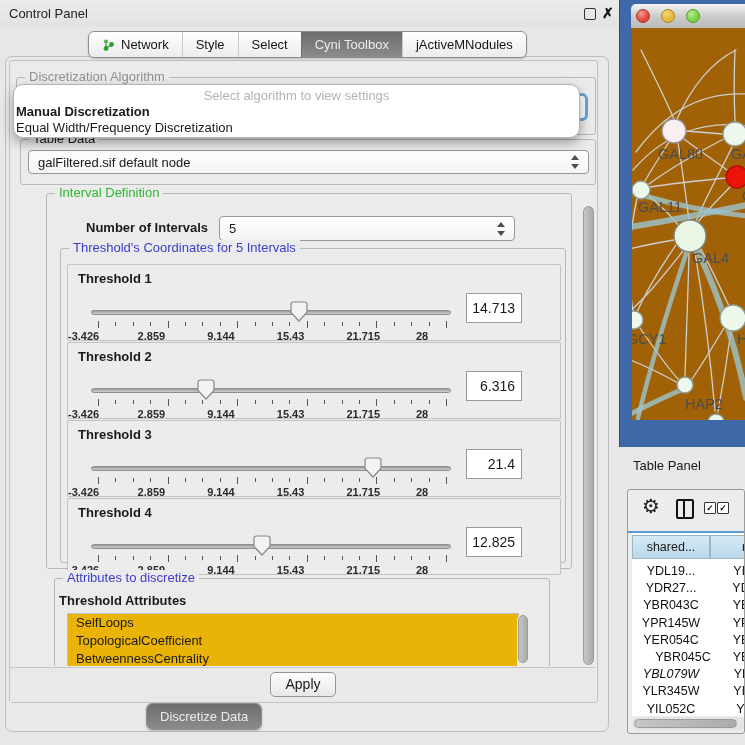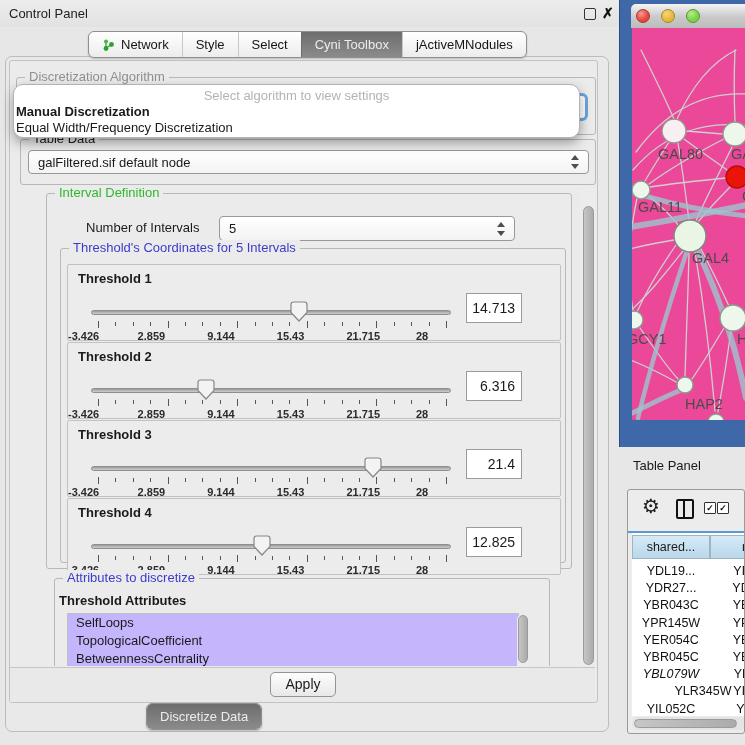--- a/index.html
+++ b/index.html
@@ -40,32 +40,32 @@
   .thr-label{position:absolute;left:10px;top:6px;font-size:13px;font-weight:bold}
   .slider-zone{position:absolute;left:20px;top:34px;width:410px;height:40px}
   .track{position:absolute;left:3px;top:11px;width:360px;height:5px;border-radius:3px;
          background:linear-gradient(#9a9a9a,#cfcfcf);border:1px solid #8e8e8e;box-sizing:border-box}
   .thumb{position:absolute;top:2px;width:18px;height:21px}
   .tick{position:absolute;width:1px;background:#555}
   .tick-label{position:absolute;width:60px;text-align:left;font-size:11px;font-weight:bold;color:#2b2b2b}
   .valbox{position:absolute;left:398px;top:28px;width:56px;height:30px;background:#fff;border:1px solid #9a9a9a;
           box-sizing:border-box;font-size:14px;text-align:right;line-height:28px;padding-right:6px}
   
-  .listbox{position:absolute;background:#c4b5fd;border:1px solid #c0c0c0}
+  .listbox{position:absolute;background:#eab308;border:1px solid #c0c0c0}
   .listbox .li{height:18px;line-height:18px;font-size:13px;padding-left:8px}
   .sb-v{position:absolute;background:#ececec;border-radius:7px}
   .sb-thumb{position:absolute;background:linear-gradient(90deg,#c6c6c6,#ababab);border:1px solid #9b9b9b;border-radius:6px;box-sizing:border-box}
   .btn{position:absolute;background:linear-gradient(#fdfdfd,#e8e8e8);border:1px solid #949494;border-radius:5px;
        font-size:14px;text-align:center}
   
   .blue-block{position:absolute;left:619px;top:0;width:126px;height:447px;background:#3e68a8;border-left:1px solid #2c4c82}
   .net-titlebar{position:absolute;left:631px;top:4px;width:114px;height:24px;border-radius:5px 0 0 0;
                 background:linear-gradient(#f4f4f4,#c9c9c9 55%,#bcbcbc)}
   .light{position:absolute;top:5px;width:14px;height:14px;border-radius:50%;box-sizing:border-box}
-  .net-canvas{position:absolute;left:632px;top:28px;width:113px;height:392px;background:#ec4899}
+  .net-canvas{position:absolute;left:632px;top:28px;width:113px;height:392px;background:#a16207}
   .tp-label{position:absolute;left:633px;top:458px;font-size:13px;color:#1a1a1a}
   .subwin{position:absolute;left:627px;top:489px;width:118px;height:245px;border:1.5px solid #9a9a9a;border-radius:3px;
           background:#ececec;overflow:hidden;box-sizing:border-box}
   .gear{position:absolute;font-family:"DejaVu Sans",sans-serif;font-size:20px;color:#1c1c1c;line-height:20px}
   .colicon{position:absolute;width:14px;height:16px;border:2px solid #111;border-radius:2px}
   .colicon::after{content:"";position:absolute;left:5px;top:0;width:2px;height:16px;background:#111}
   .cb{position:absolute;width:10px;height:10px;border:1.5px solid #333;border-radius:1px;background:#fff;
       font-size:9px;font-weight:bold;line-height:10px;text-align:center;color:#111}
   .tbl-white{position:absolute;background:#fff}
   .th-cell{position:absolute;height:24px;background:linear-gradient(#d6eaf6,#b9d8ea);border:1px solid #9db4c2;
@@ -122,21 +122,21 @@
   <span class="grp-title">Table Data</span>
 </div>
 <div class="combo" style="left:28px;top:150px;width:561px;height:24px;">
   <span>galFiltered.sif default node</span>
   <span class="spin"></span>
 </div>
 
 <div class="abs" id="viewport" style="left:46px;top:186px;width:534px;height:480px;overflow:hidden;">
   <div class="grp" style="left:0px;top:7px;width:524px;height:374px;">
     <span class="grp-title green">Interval Definition</span>
-    <span class="abs" style="left:39px;top:26px;font-size:13px;font-weight:normal;">Number of Intervals</span>
+    <span class="abs" style="left:39px;top:26px;font-size:13px;font-weight:bold;">Number of Intervals</span>
     <div class="combo" style="left:172px;top:22px;width:296px;height:25px;">
       <span>5</span>
       <span class="spin"></span>
     </div>
     <div class="grp" style="left:13px;top:54px;width:504px;height:313px;">
       <span class="grp-title blue" style="background:#ebebeb;">Threshold's Coordinates for 5 Intervals</span>
       <div id="thresholds">
           <div class="thr-panel" style="left: 6px; top: 15px; width: 492px; height: 75px;">
             <div class="thr-label">Threshold 1</div>
             <div class="slider-zone">
@@ -406,29 +406,29 @@
       </div>
       <div class="td-row" style="top: 51.6px;">
         <span class="td-cell" style="left:0;width:78px;">YPR145W</span>
         <span class="td-cell" style="left:78px;width:78px;">YPR1</span>
       </div>
       <div class="td-row" style="top: 68.8px;">
         <span class="td-cell" style="left:0;width:78px;">YER054C</span>
         <span class="td-cell" style="left:78px;width:78px;">YER0</span>
       </div>
       <div class="td-row" style="top: 86px;">
-        <span class="td-cell" style="left:0;width:78px;text-align:center;">YBR045C</span>
+        <span class="td-cell" style="left:12px;width:78px;text-align:center;">YBR045C</span>
         <span class="td-cell" style="left:78px;width:78px;">YBR0</span>
       </div>
       <div class="td-row" style="top: 103.2px;">
         <span class="td-cell" style="left:0;width:78px;font-style:italic;">YBL079W</span>
         <span class="td-cell" style="left:78px;width:78px;">YBL0</span>
       </div>
       <div class="td-row" style="top: 120.4px;">
-        <span class="td-cell" style="left:0;width:78px;margin-left:32px;">YLR345W</span>
+        <span class="td-cell" style="left:0;width:78px;">YLR345W</span>
         <span class="td-cell" style="left:78px;width:78px;">YLR3</span>
       </div>
       <div class="td-row" style="top: 137.6px;">
         <span class="td-cell" style="left:0;width:78px;">YIL052C</span>
         <span class="td-cell" style="left:78px;width:78px;">YIL0</span>
       </div>
     </div>
   <div class="hsb" style="left:4px;top:227px;width:114px;height:13px;">
     <div class="sb-thumb" style="left:2px;top:2px;width:103px;height:9px;"></div>
   </div>

